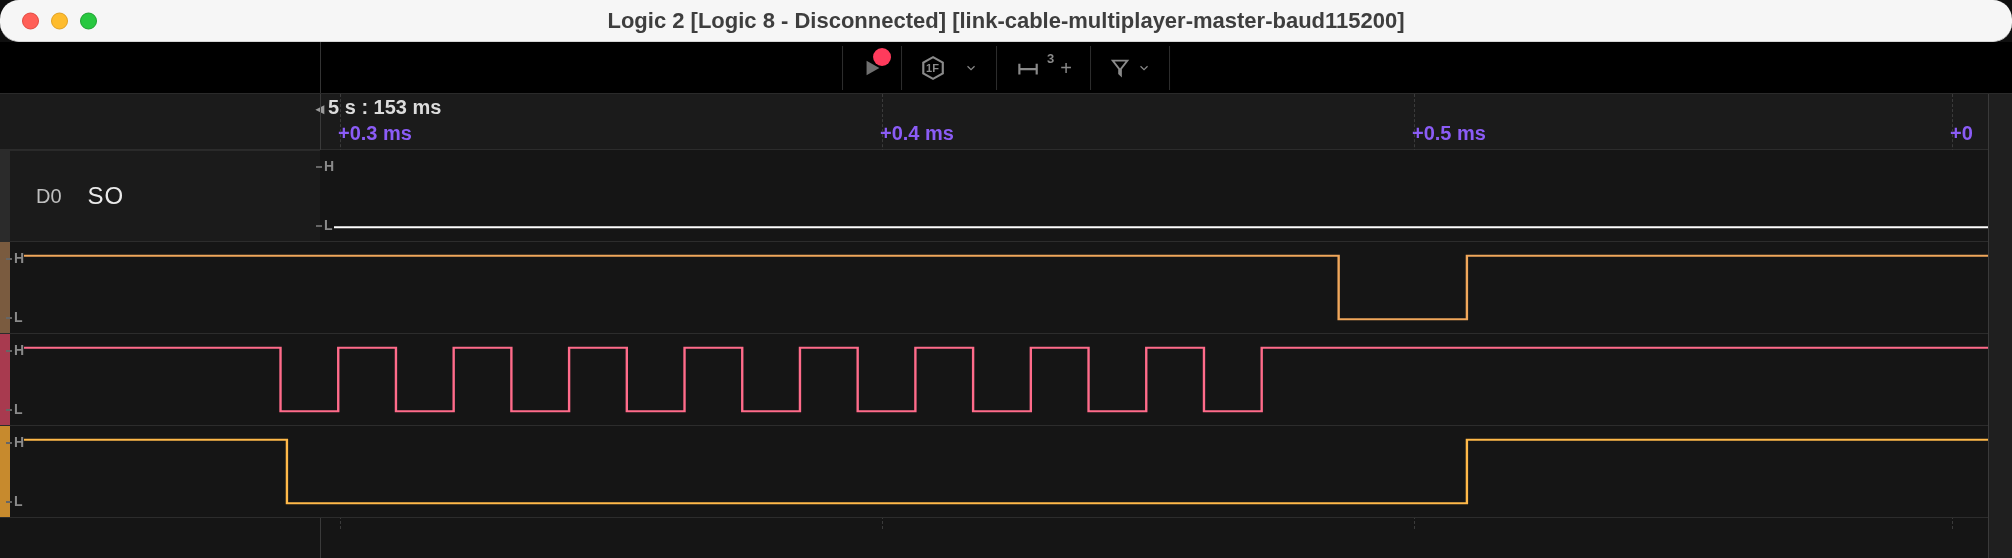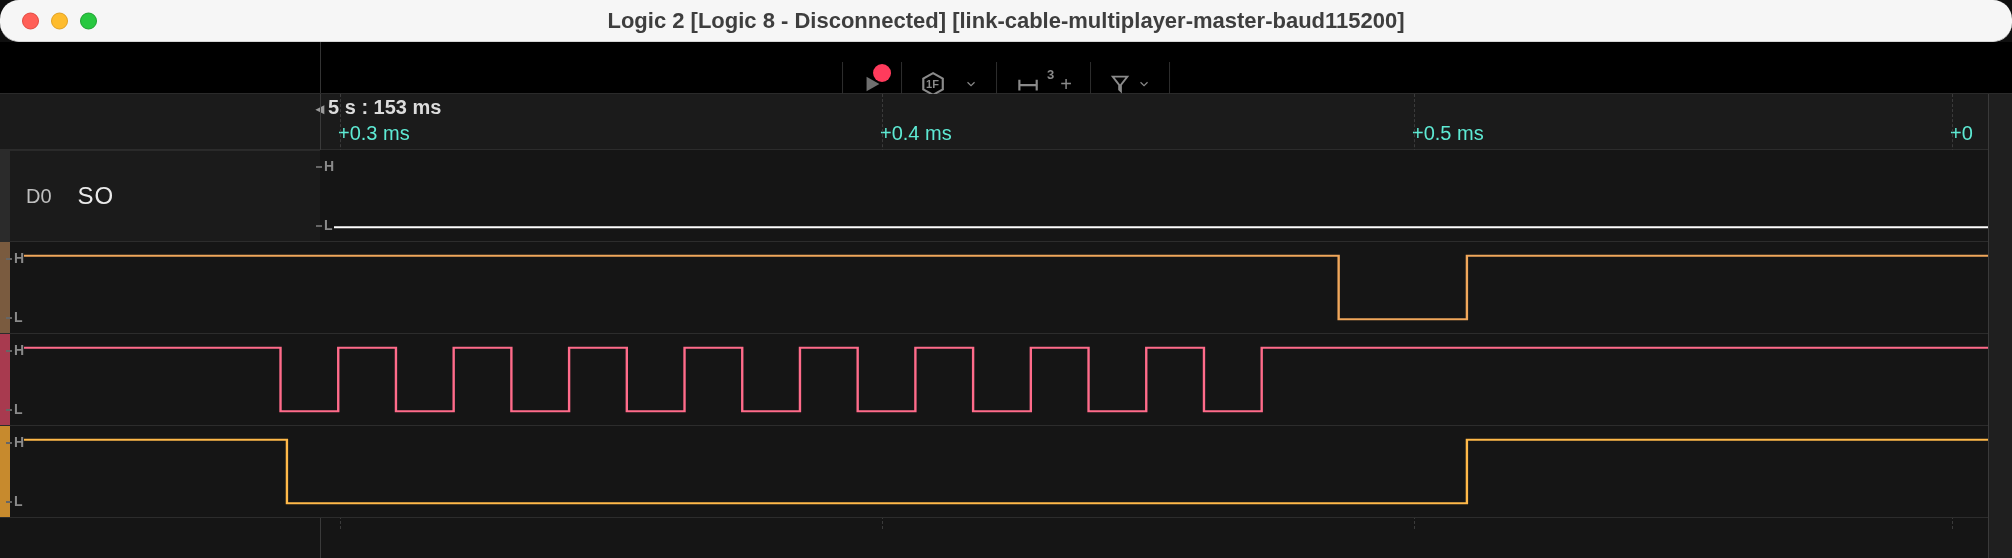--- a/index.html
+++ b/index.html
@@ -36,21 +36,21 @@
     position:absolute; left:0; top:0; width:320px; height:100%;
     background:#000;
   }
   .top-strip .vgrid {
     position:absolute; left:320px; right:0; top:0; height:100%;
     border-left:1px solid #333;
   }
 
   .toolbar {
     position: absolute; left: 50%; transform: translateX(-50%);
-    top: 20px; height: 44px;
+    top: 4px; height: 44px;
     display: flex; align-items: flex-start;
   }
   .tbtn {
     height: 44px;
     padding: 0 18px;
     display: flex; align-items: center; justify-content: center;
     color: #8a8a8a;
     border-left: 1px solid #2e2e2e;
     gap: 6px;
     font-size: 18px;
@@ -73,21 +73,21 @@
     color: #cfcfcf;
     font-size: 20px;
   }
   .time-header .gutter-cover { position:absolute; left:0; top:0; width:320px; height:100%; background:#1b1b1b; }
   .time-header .anchor {
     position:absolute; left:316px; top:2px; font-size:20px; font-weight:600; color:#dcdcdc;
   }
   .time-header .anchor::before {
     content:"◂"; color:#9a9a9a; margin-right:4px; font-size:16px;
   }
-  .tick-label { position:absolute; top:28px; font-weight:400; color:#5eead4; }
+  .tick-label { position:absolute; top:28px; font-weight:700; color:#8b5cf6; }
   .tick-line  { position:absolute; top:0; bottom:-380px; width:0; border-left:1px dashed #3b3b3b; }
 
   
   .gutter-border {
     position:absolute; left:320px; top:52px; bottom:0; width:0;
     border-left:1px solid #3a3a3a;
   }
 
   
   .channels { position: relative; }
@@ -96,21 +96,21 @@
     height: 92px;
     border-bottom: 1px solid #2c2c2c;
     display: flex;
   }
   .ch .color-strip { width: 10px; height: 100%; }
   .ch .gutter {
     width: 310px; 
     height: 100%;
     background: #1b1b1b;
     display: flex; align-items: center;
-    padding-left: 16px;
+    padding-left: 26px;
     gap: 26px;
     border-top: 1px solid #2a2a2a;
   }
   .ch .idx { color: #9a8f7e; font-size: 20px; }
   .ch.d0 .idx { color: #bfbfbf; }
   .ch .name { color: #eaeaea; font-size: 24px; letter-spacing: 1px; }
   .ch .wave {
     position: relative; flex: 1 1 auto;
     background: #151515;
   }

